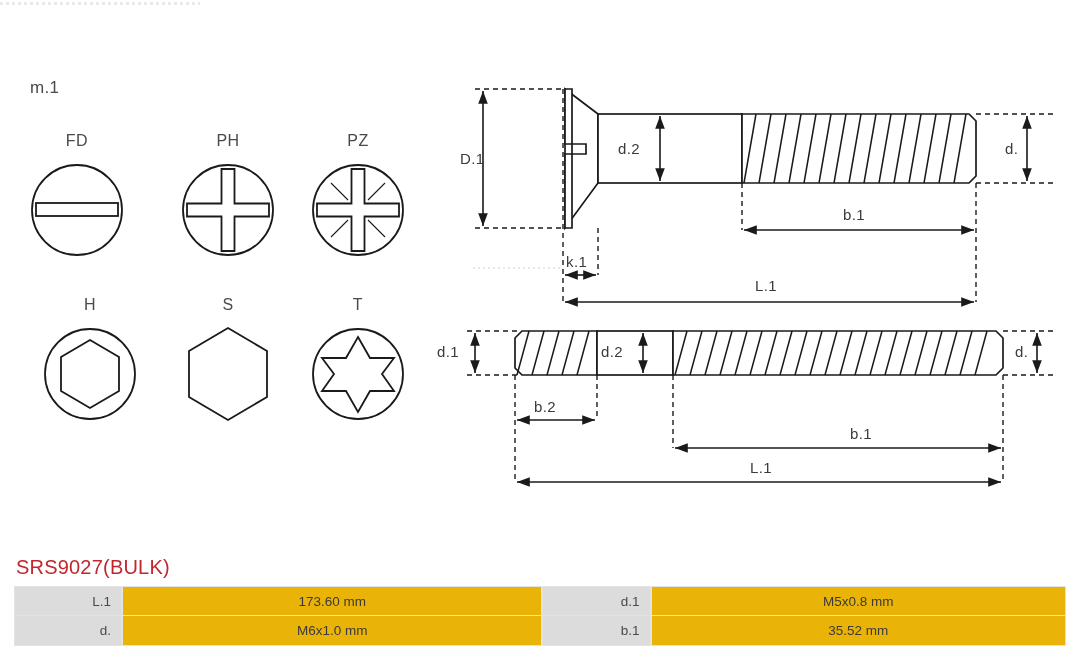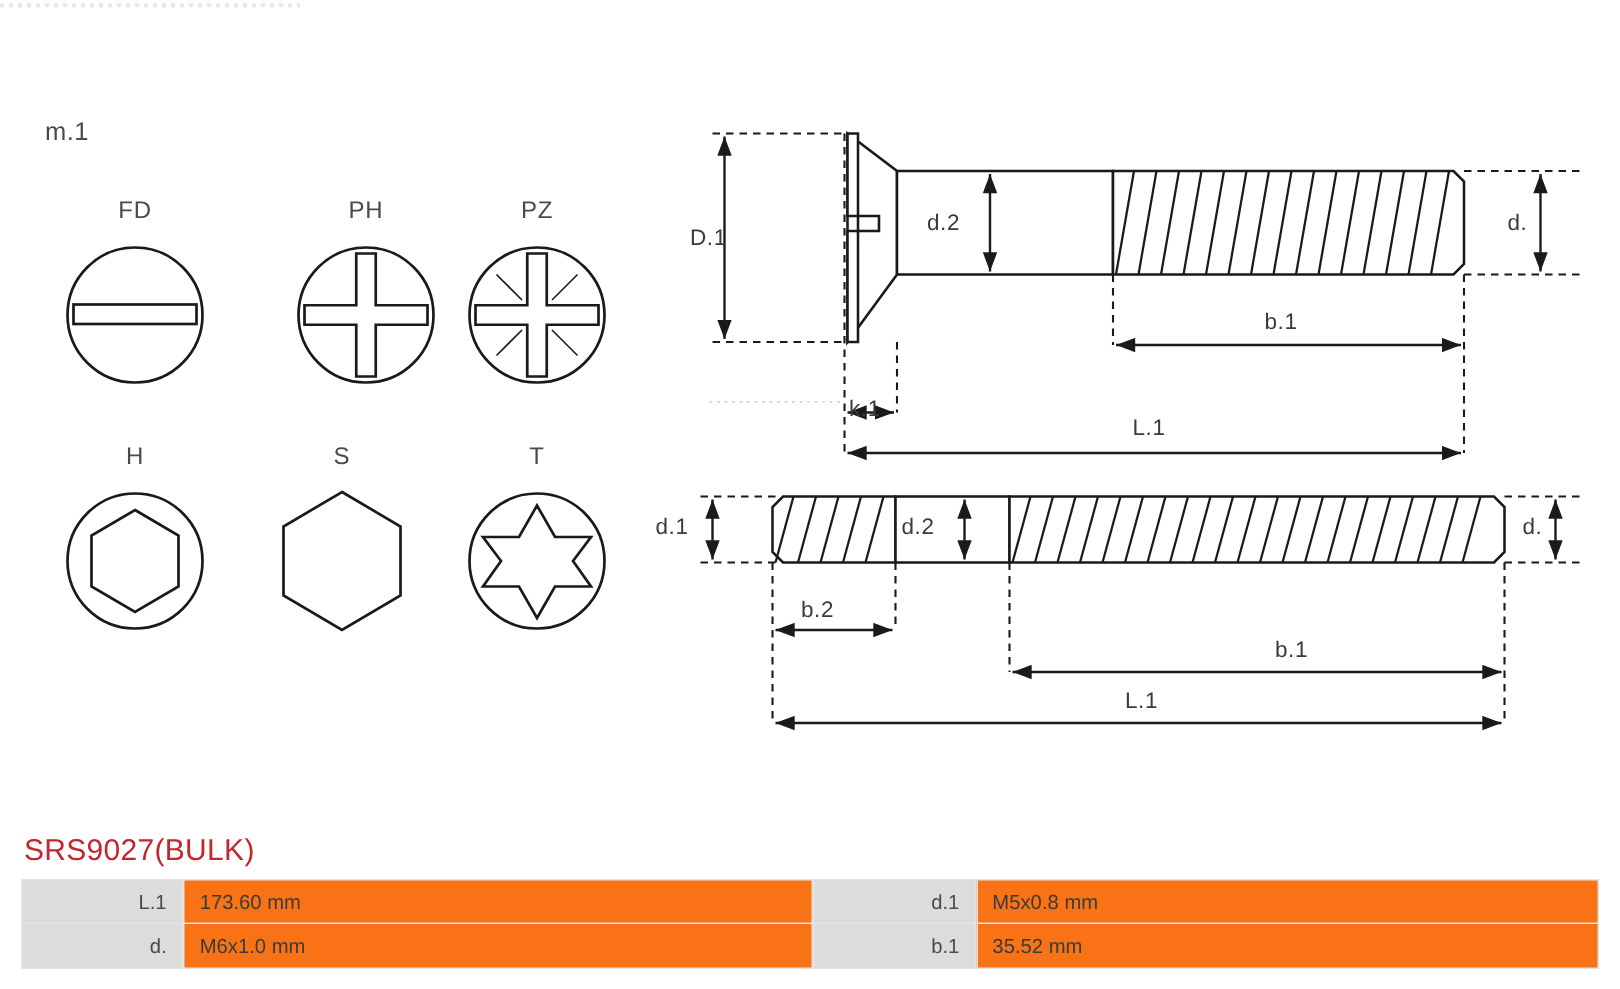--- a/index.html
+++ b/index.html
@@ -74,47 +74,47 @@
   }
   #spec-table tr:first-child td{ border-top:1px solid #e3e3e3; }
   td.k{
     background:#dcdcdc;
     color:#4a4a4a;
     text-align:right;
     width:108px;
     border-color:#d0d0d0;
   }
   td.v{
-    background:#f97316;
+    background:#eab308;
     color:#3b3b3b;
-    text-align:left;
+    text-align:center;
   }
   td.v.left{ width:420px; }
   td.v.right{ width:415px; }
 </style>
 </head>
 <body>
 
 <div id="top-artifact"></div>
 
 <div id="drawing-area">
 
   <div id="legend-block">
 
     <div id="legend-title">m.1</div>
 
-    <div class="drive-cell" style="left:22px; top:132px;">
+    <div class="drive-cell" style="left:9px; top:132px;">
       <div class="drive-label">FD</div>
       <svg class="drive-glyph" viewBox="0 0 136 104">
         <circle cx="68" cy="54" r="45" fill="#fff" stroke="#1a1a1a" stroke-width="1.8"></circle>
         <rect x="27" y="47" width="82" height="13" fill="#fff" stroke="#1a1a1a" stroke-width="1.8"></rect>
       </svg>
     </div>
 
-    <div class="drive-cell" style="left:176px; top:132px;">
+    <div class="drive-cell" style="left:160px; top:132px;">
       <div class="drive-label">PH</div>
       <svg class="drive-glyph" viewBox="0 0 136 104">
         <circle cx="68" cy="54" r="45" fill="#fff" stroke="#1a1a1a" stroke-width="1.8"></circle>
         <path d="M61.5,13 L74.5,13 L74.5,47.5 L109,47.5 L109,60.5 L74.5,60.5 L74.5,95 L61.5,95 L61.5,60.5 L27,60.5 L27,47.5 L61.5,47.5 Z" fill="#fff" stroke="#1a1a1a" stroke-width="1.8" stroke-linejoin="miter"></path>
       </svg>
     </div>
 
     <div class="drive-cell" style="left:290px; top:132px;">
       <div class="drive-label">PZ</div>
       <svg class="drive-glyph" viewBox="0 0 136 104">
@@ -219,21 +219,21 @@
 
         <line x1="289" y1="160" x2="519" y2="160"></line>
 
         <line x1="110" y1="232" x2="519" y2="232"></line>
       </g>
     </svg>
 
     <div class="dim-text" style="left:5px; top:80px;">D.1</div>
     <div class="dim-text" style="left:163px; top:70px;">d.2</div>
     <div class="dim-text" style="left:550px; top:70px;">d.</div>
-    <div class="dim-text" style="left:111px; top:194px;">k.1</div>
+    <div class="dim-text" style="left:111px; top:183px;">k.1</div>
     <div class="dim-text" style="left:388px; top:136px;">b.1</div>
     <div class="dim-text" style="left:300px; top:207px;">L.1</div>
   </div>
 
   <div id="stud-drawing">
     <svg width="625" height="200" viewBox="0 0 625 200">
 
       <g stroke="#1a1a1a" stroke-width="1.4" stroke-dasharray="5,4" fill="none">
         <line x1="12" y1="21" x2="62" y2="21"></line>
         <line x1="12" y1="65" x2="62" y2="65"></line>

